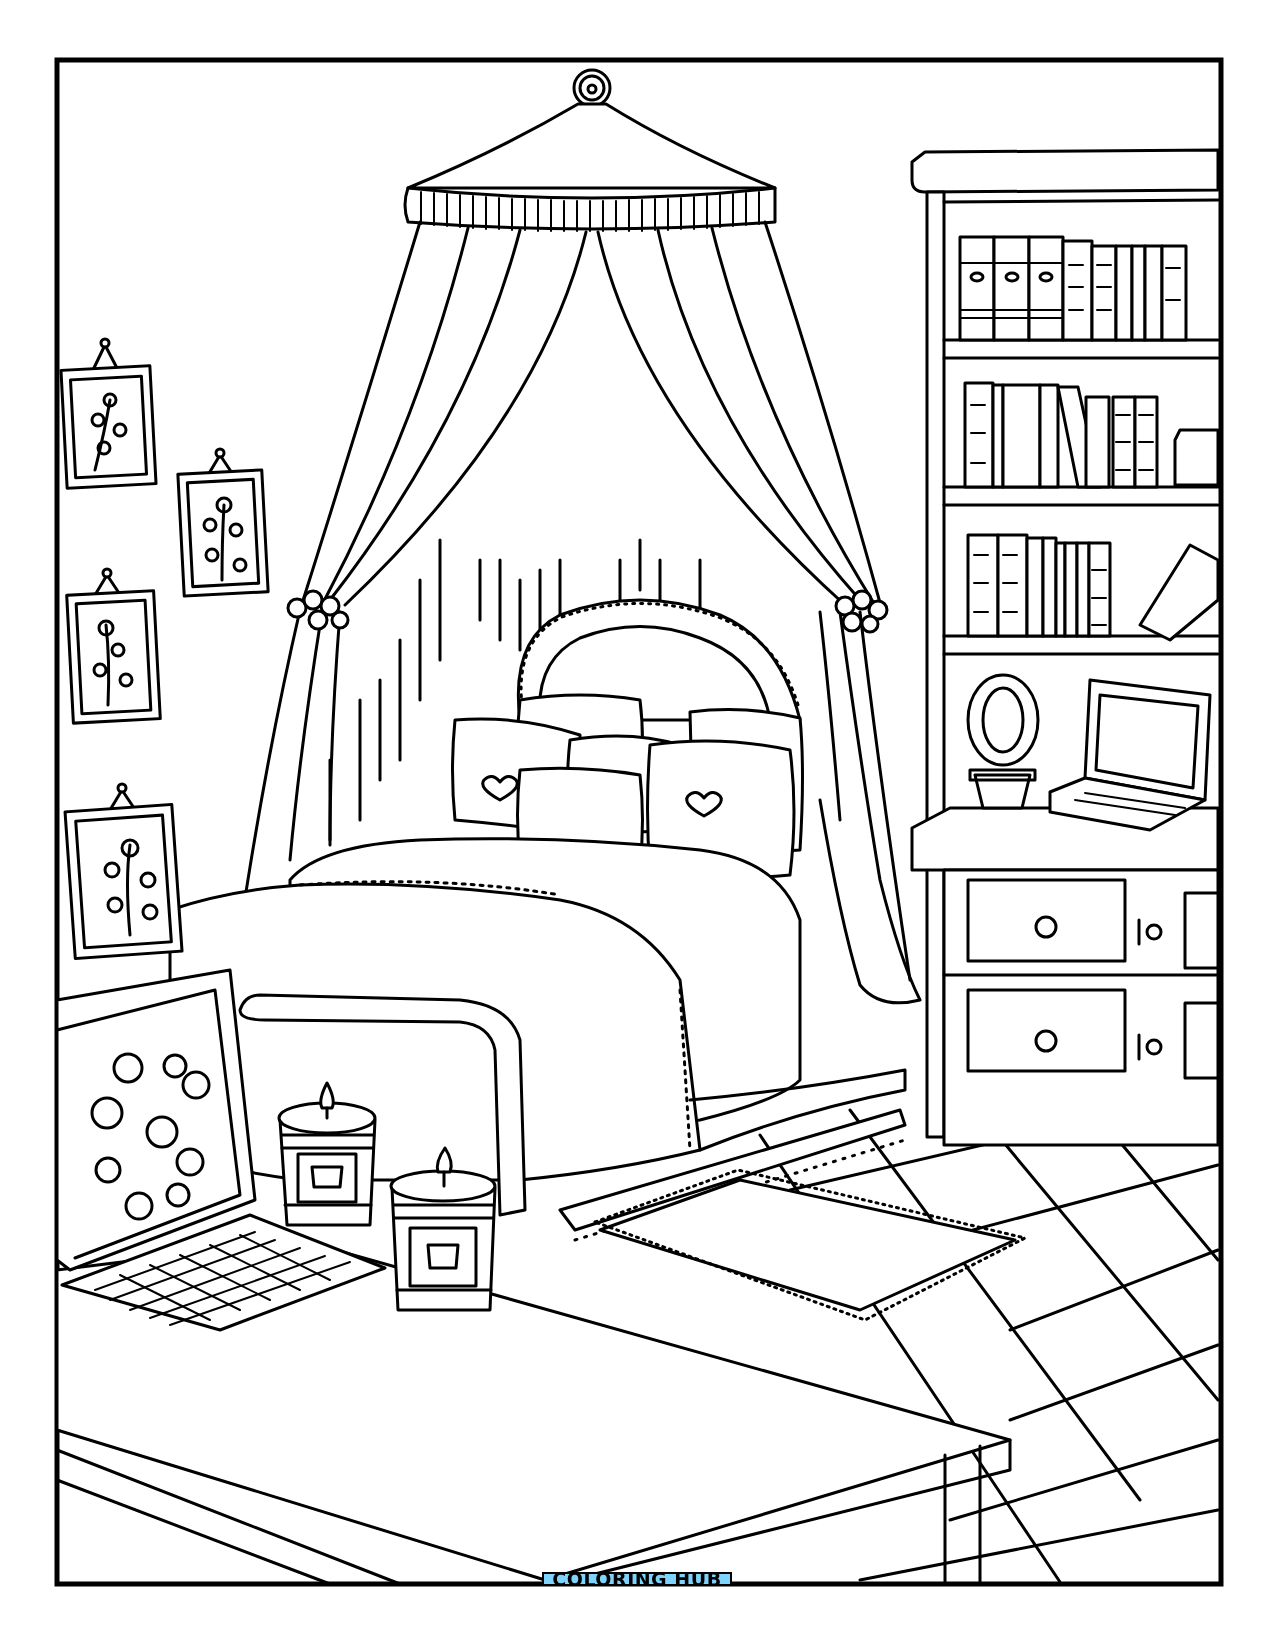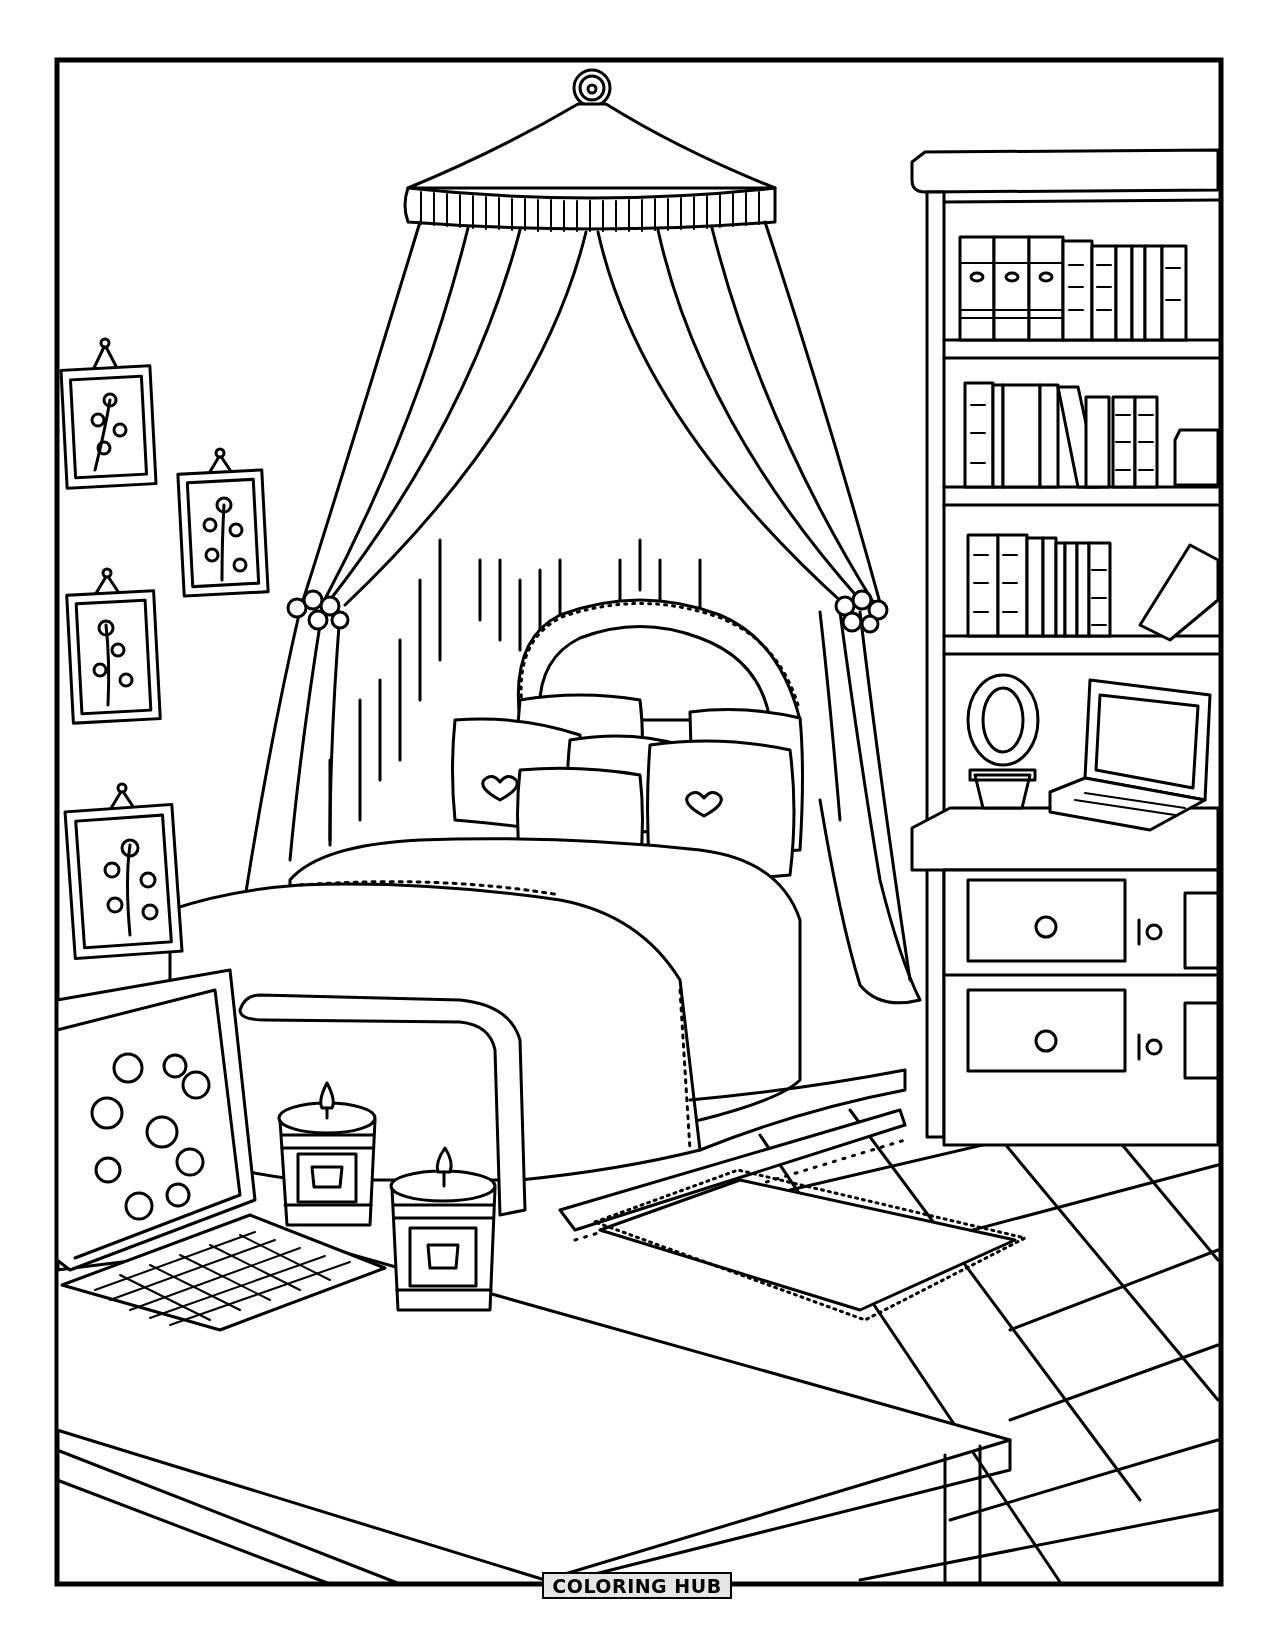--- a/index.html
+++ b/index.html
@@ -1,21 +1,21 @@
 <!DOCTYPE html>
 <html><head>
 <meta charset="utf-8">
 <style>
   html,body{margin:0;padding:0;background:#ffffff;}
   body{width:1275px;height:1650px;position:relative;overflow:hidden;font-family:"DejaVu Sans",sans-serif;}
   svg{position:absolute;left:0;top:0;}
   .ln{fill:none;stroke:#000;stroke-width:3;stroke-linejoin:round;stroke-linecap:round;}
   .lnw{fill:#fff;stroke:#000;stroke-width:3;stroke-linejoin:round;stroke-linecap:round;}
   .thin{fill:none;stroke:#000;stroke-width:2;stroke-linecap:round;}
-  .brand{position:absolute;left:542px;top:1572px;width:190px;height:27px;background:#e5e5e5;border:2px solid #000;box-sizing:border-box;
+  .brand{position:absolute;left:542px;top:1572px;width:190px;height:14px;background:#7dd3fc;border:2px solid #000;box-sizing:border-box;
     display:flex;align-items:center;justify-content:center;font-family:"DejaVu Sans",sans-serif;font-weight:bold;font-size:19px;letter-spacing:0.5px;color:#000;}
 </style>
 </head>
 <body>
 
 <svg width="1275" height="1650" viewBox="0 0 1275 1650">
 
   <rect x="57" y="60" width="1164" height="1524" fill="none" stroke="#000" stroke-width="5"></rect>
 
   <g class="ln">

